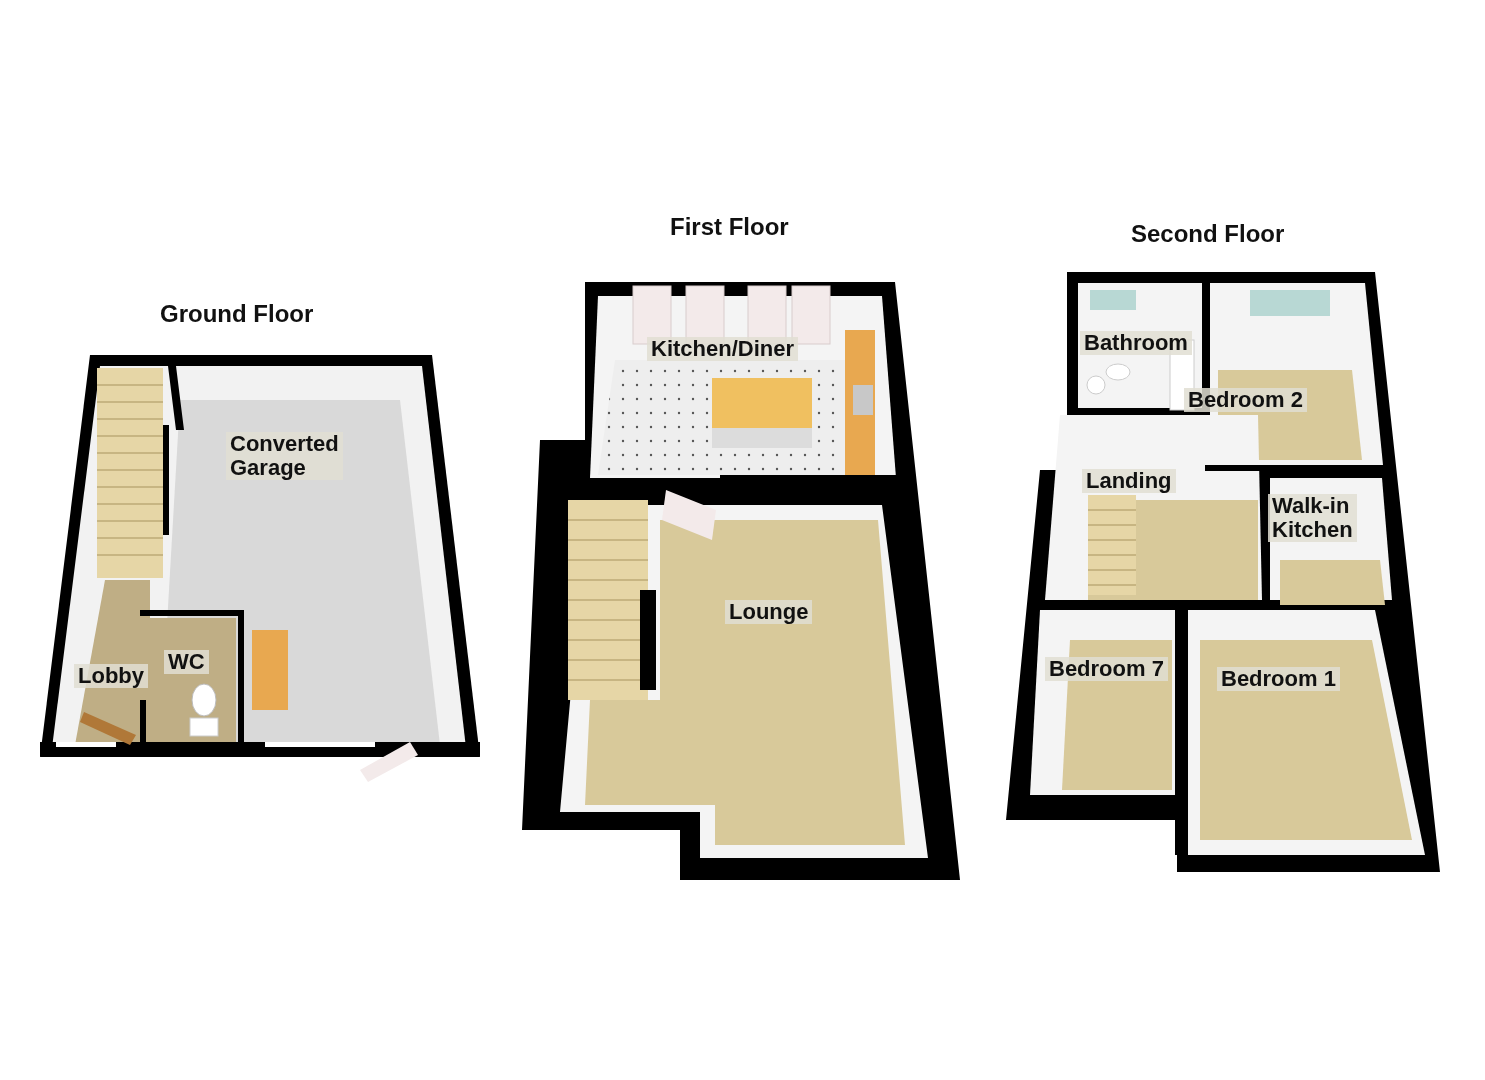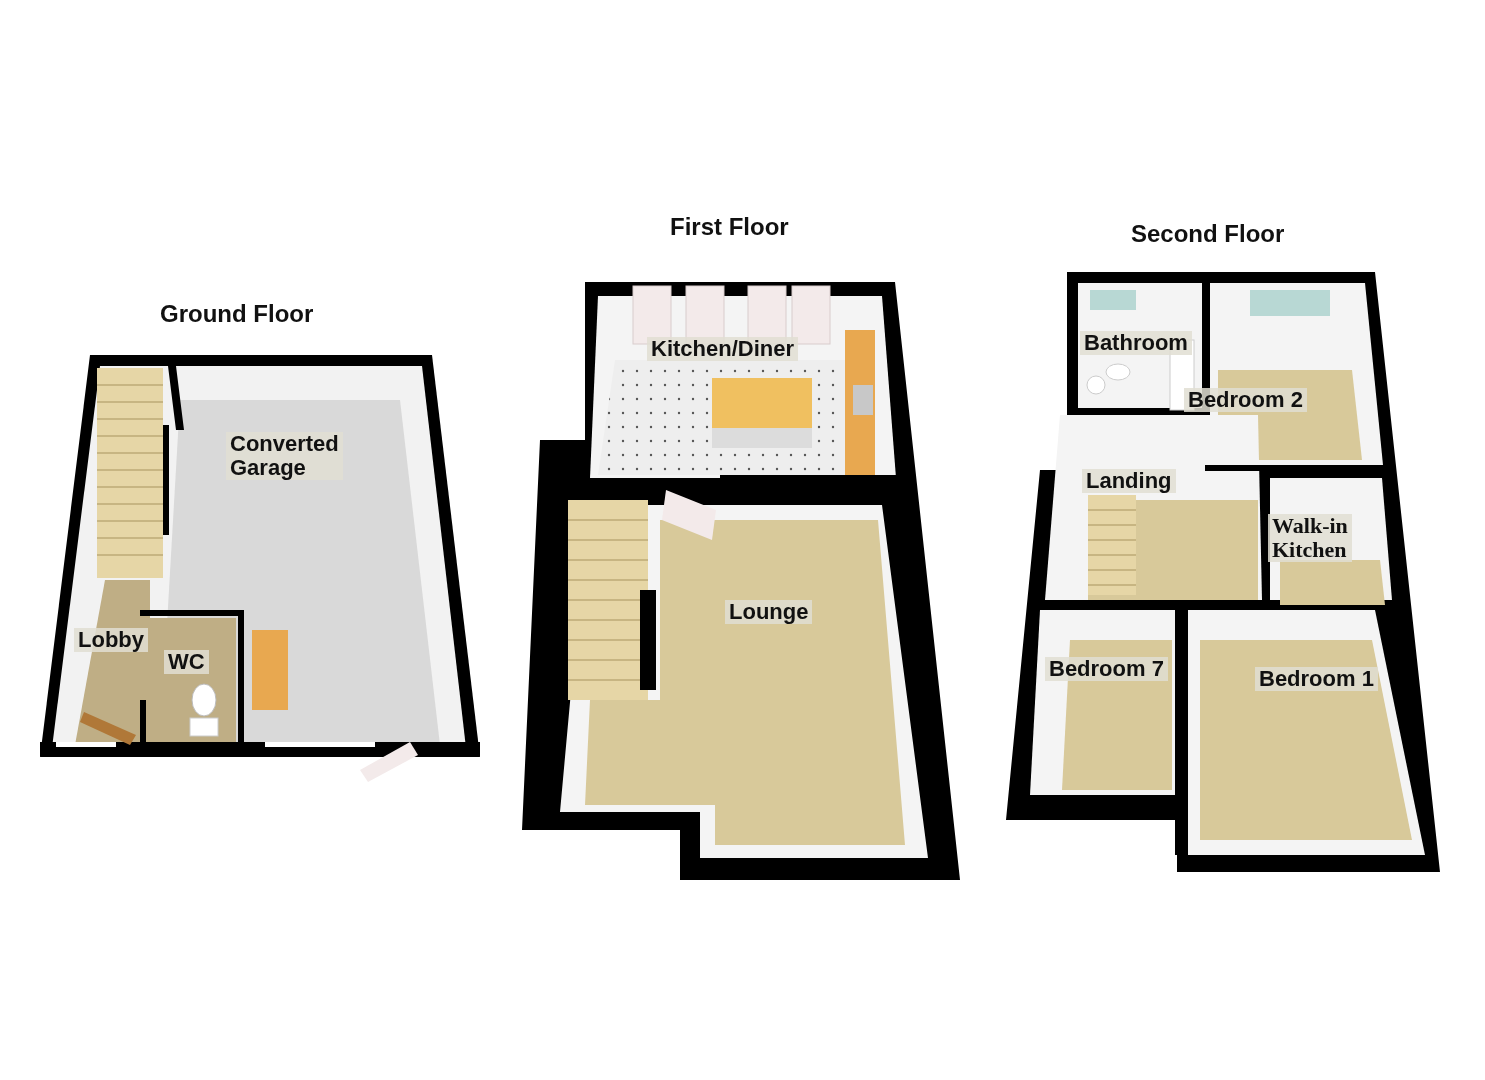--- a/index.html
+++ b/index.html
@@ -147,27 +147,27 @@
 </svg>
 
 <div class="title" style="left:160px; top:300px;">Ground Floor</div>
 <div class="title" style="left:670px; top:213px;">First Floor</div>
 <div class="title" style="left:1131px; top:220px;">Second Floor</div>
 
 <div class="label" style="left:226px; top:432px;">
   <div>Converted</div>
   <div>Garage</div>
 </div>
-<div class="label" style="left:74px; top:628px;">Lobby</div>
+<div class="label" style="left:74px; top:664px;">Lobby</div>
 <div class="label" style="left:164px; top:650px;">WC</div>
 
 <div class="label" style="left:647px; top:337px;">Kitchen/Diner</div>
 <div class="label" style="left:725px; top:564px;margin-top:36px;">Lounge</div>
 
 <div class="label" style="left:1080px; top:331px;">Bathroom</div>
 <div class="label" style="left:1184px; top:343px;margin-top:45px;">Bedroom 2</div>
 <div class="label" style="left:1082px; top:469px;">Landing</div>
-<div class="label" style="left:1268px; top:514px;font-family:Liberation Serif, serif;">
+<div class="label" style="left:1268px; top:494px;">
   <div>Walk-in</div>
   <div>Kitchen</div>
 </div>
 <div class="label" style="left:1045px; top:657px;">Bedroom 7</div>
-<div class="label" style="left:1217px; top:667px;margin-left:38px;">Bedroom 1</div>
+<div class="label" style="left:1217px; top:667px;">Bedroom 1</div>
 
 </body></html>

